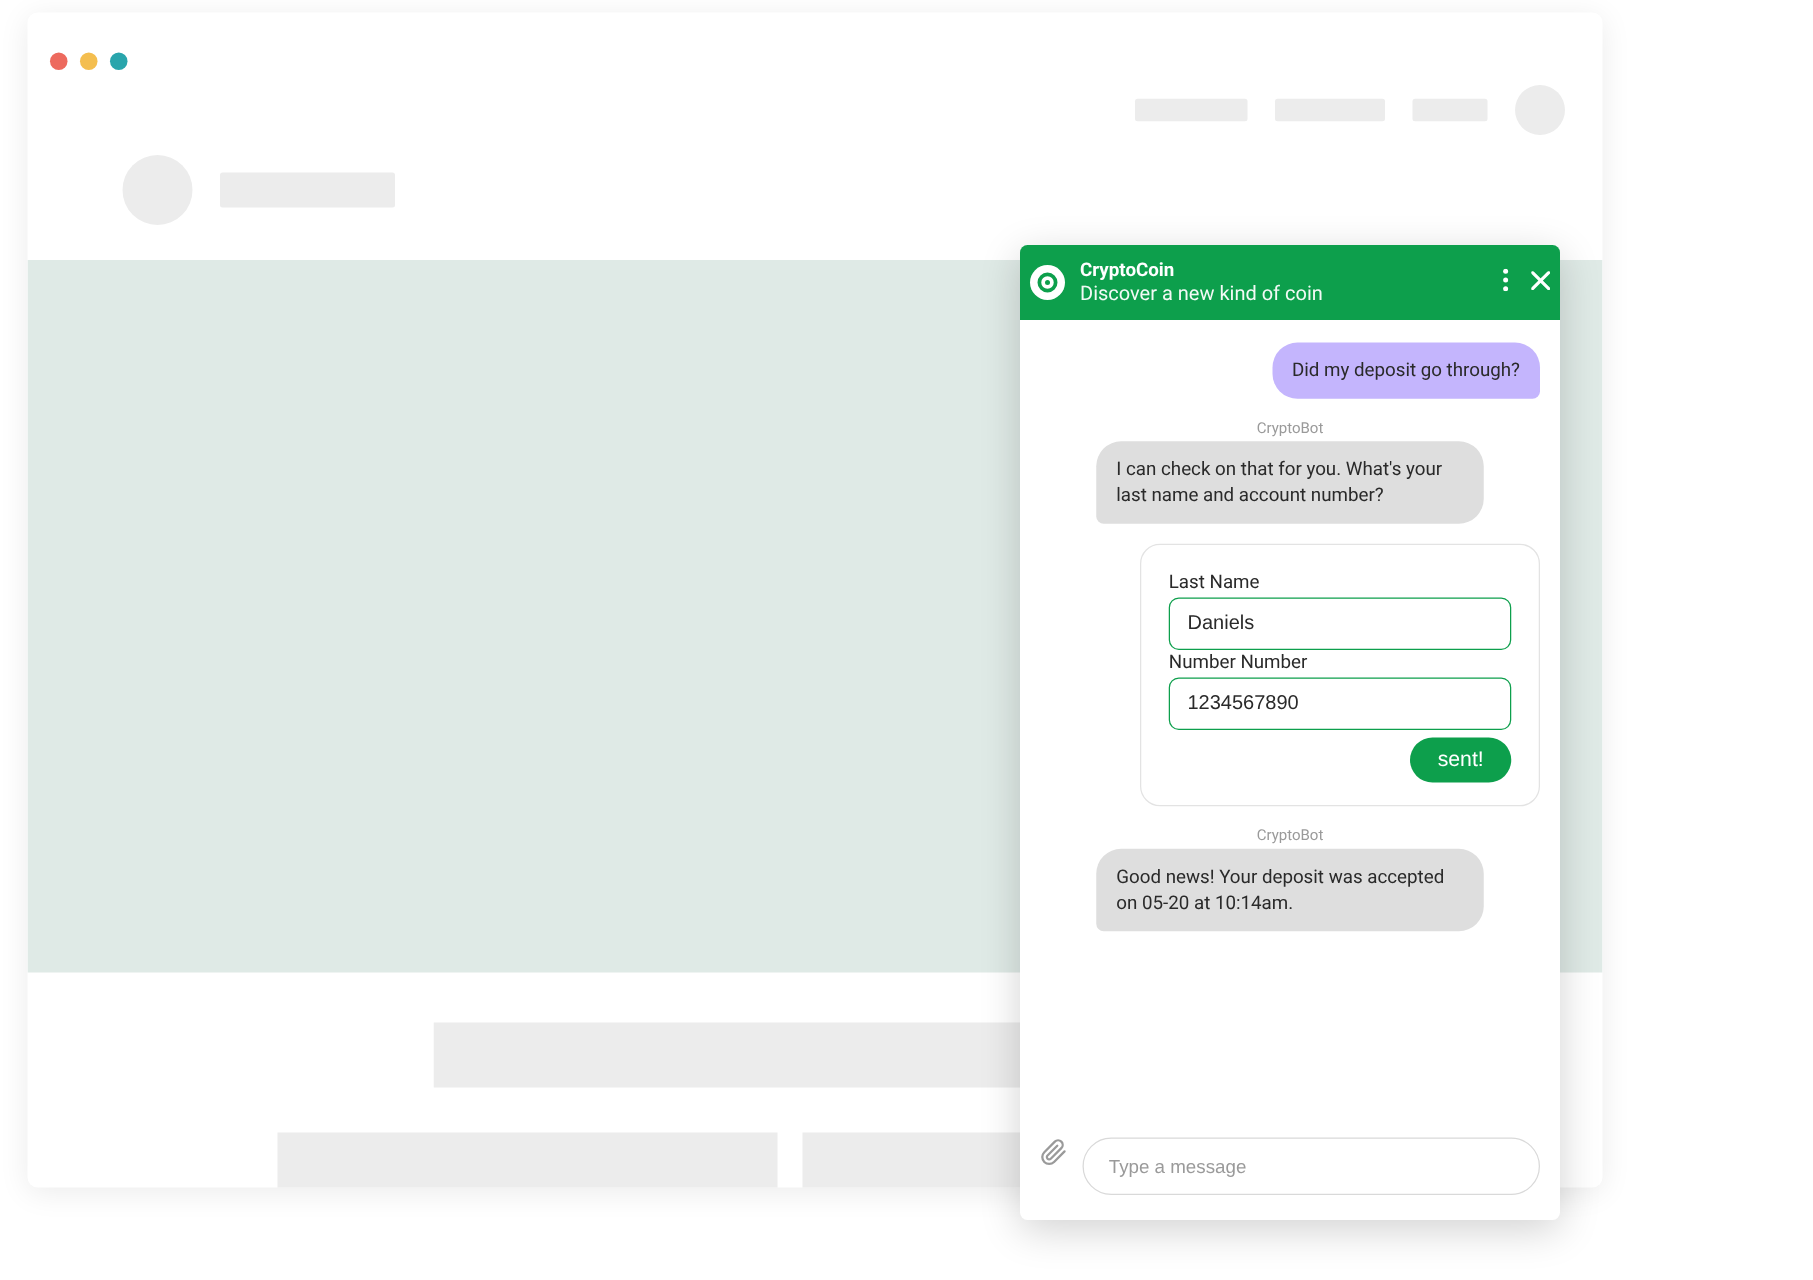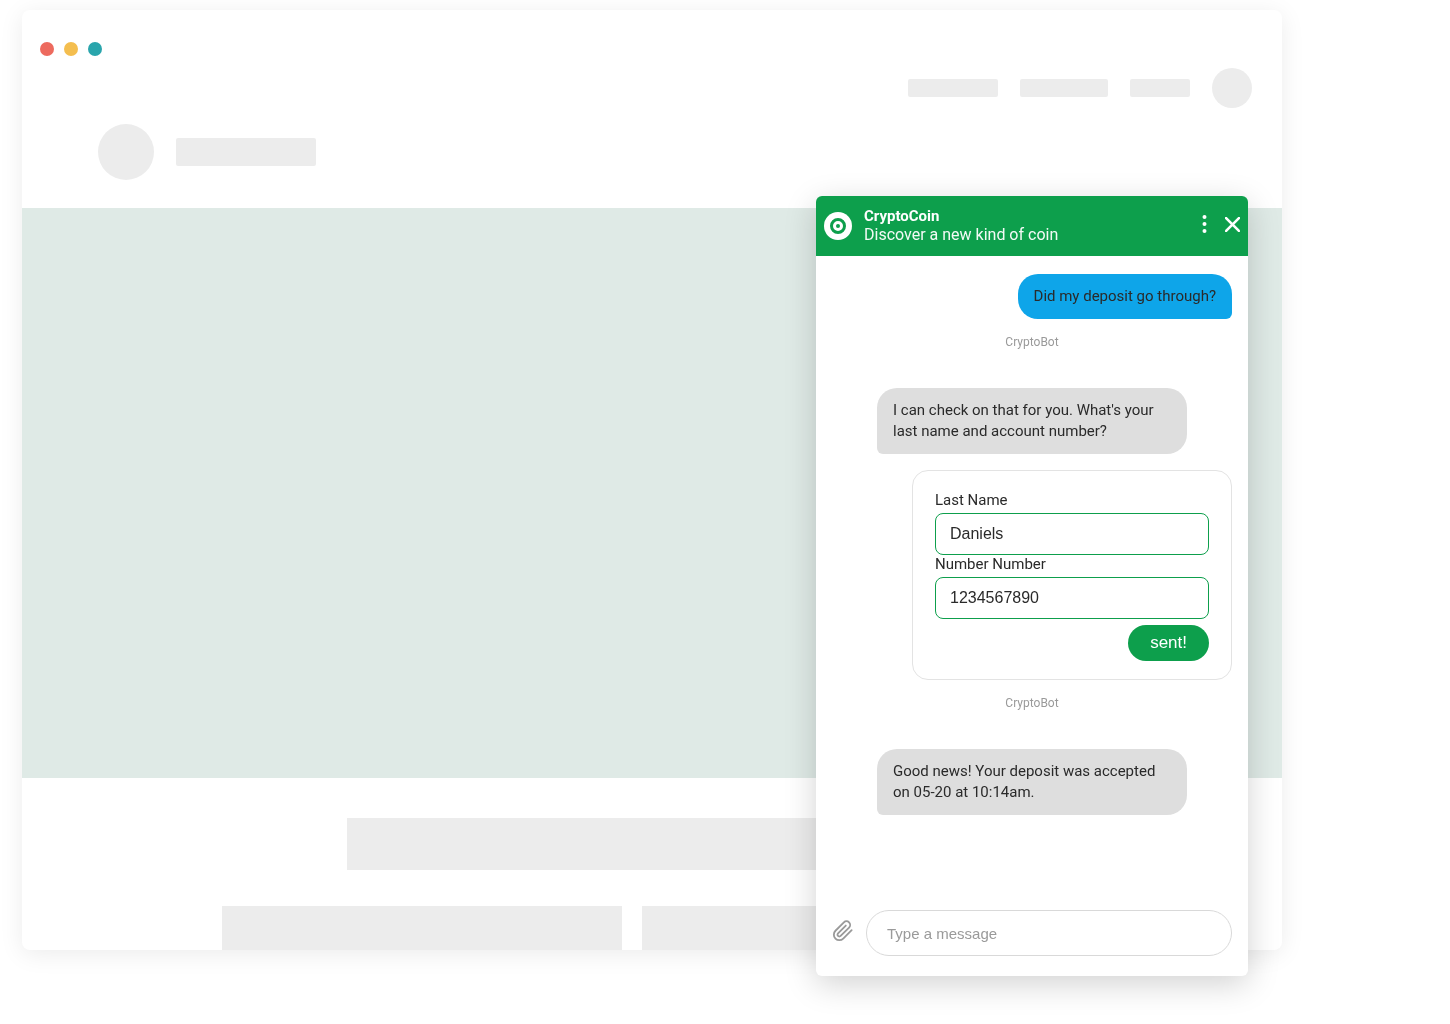--- a/index.html
+++ b/index.html
@@ -197,27 +197,26 @@
 
   .bubble {
     max-width: 310px;
     padding: 12px 16px;
     border-radius: 20px;
     font-size: 15px;
     line-height: 1.4;
     color: #2a2a2a;
   }
   .bubble.user-bubble {
-    background: #0ea5e9;
+    background: #c4b5fd;
     border-bottom-right-radius: 6px;
   }
   .bubble.bot-bubble {
     background: #dedede;
     border-bottom-left-radius: 6px;
-    margin-top: 35px;
   }
 
   .form-card {
     align-self: flex-end;
     width: 320px;
     border: 1px solid #e3e3e3;
     border-radius: 16px;
     padding: 20px 22px 18px 22px;
     display:flex;
     flex-direction: column;
@@ -244,21 +243,21 @@
     color: #fff;
     font-size: 17px;
     padding: 8px 22px;
     border-radius: 999px;
     border: none;
     margin-top: 6px;
   }
 
   .chat-input-row {
     display: flex;
-    align-items: center;
+    align-items: flex-start;
     padding: 10px 16px 20px 16px;
     gap: 12px;
   }
   .chat-input {
     flex: 1;
     height: 46px;
     border: 1px solid #d9d9d9;
     border-radius: 999px;
     padding: 0 20px;
     font-size: 15px;

